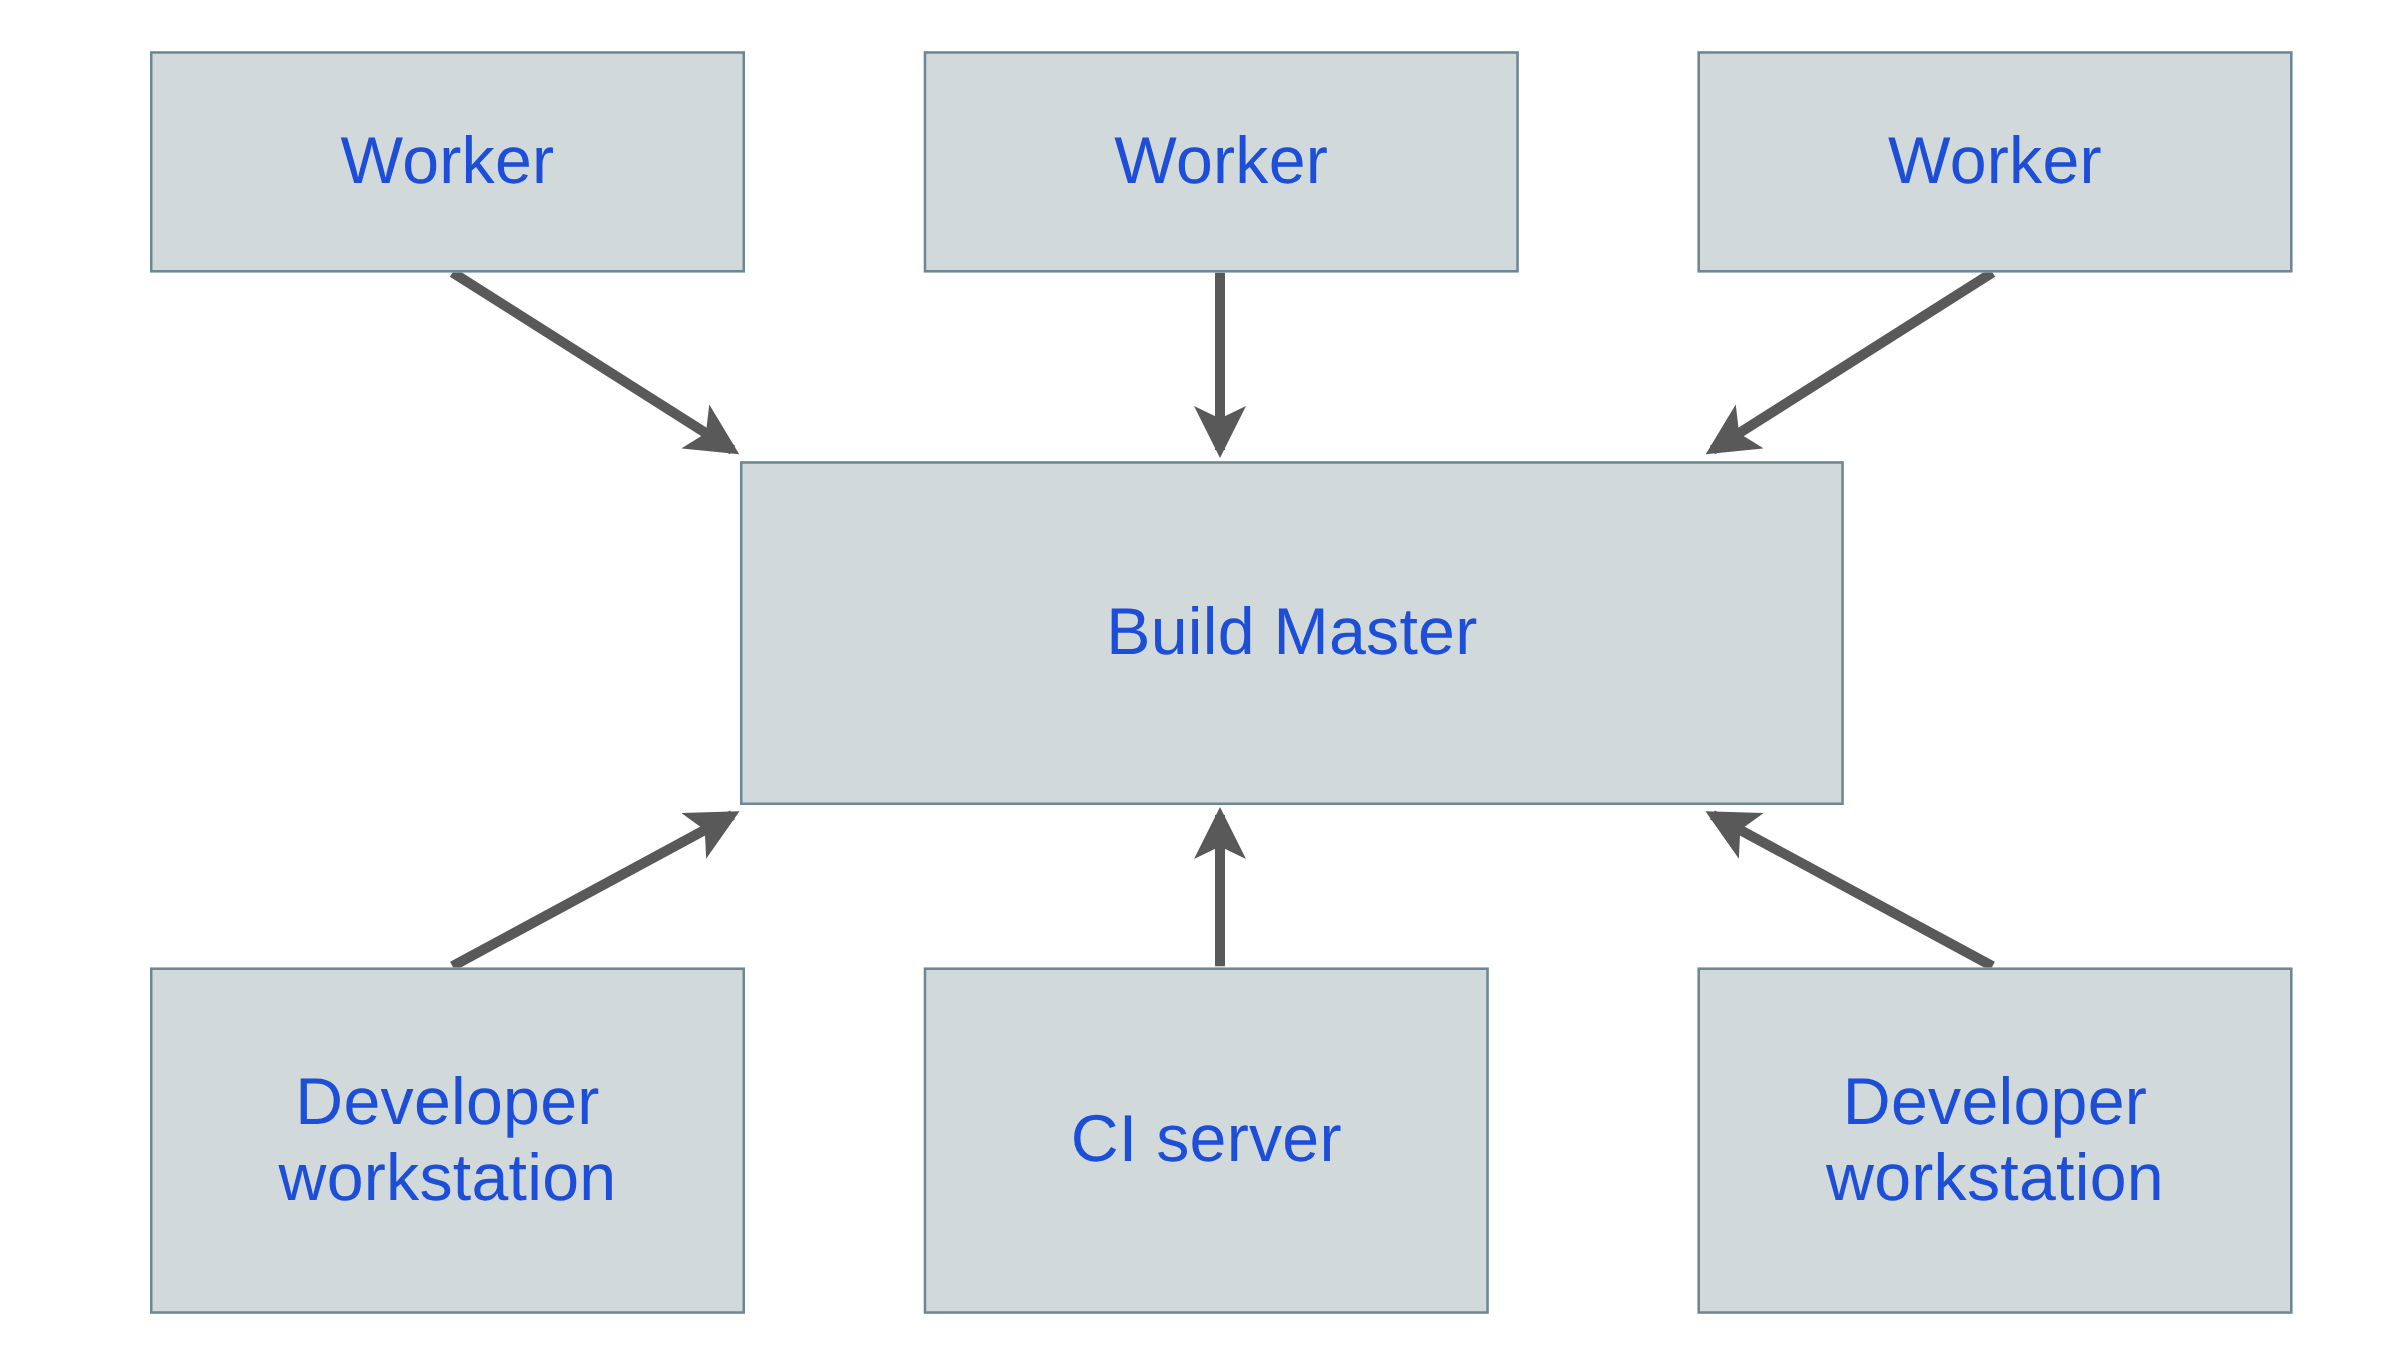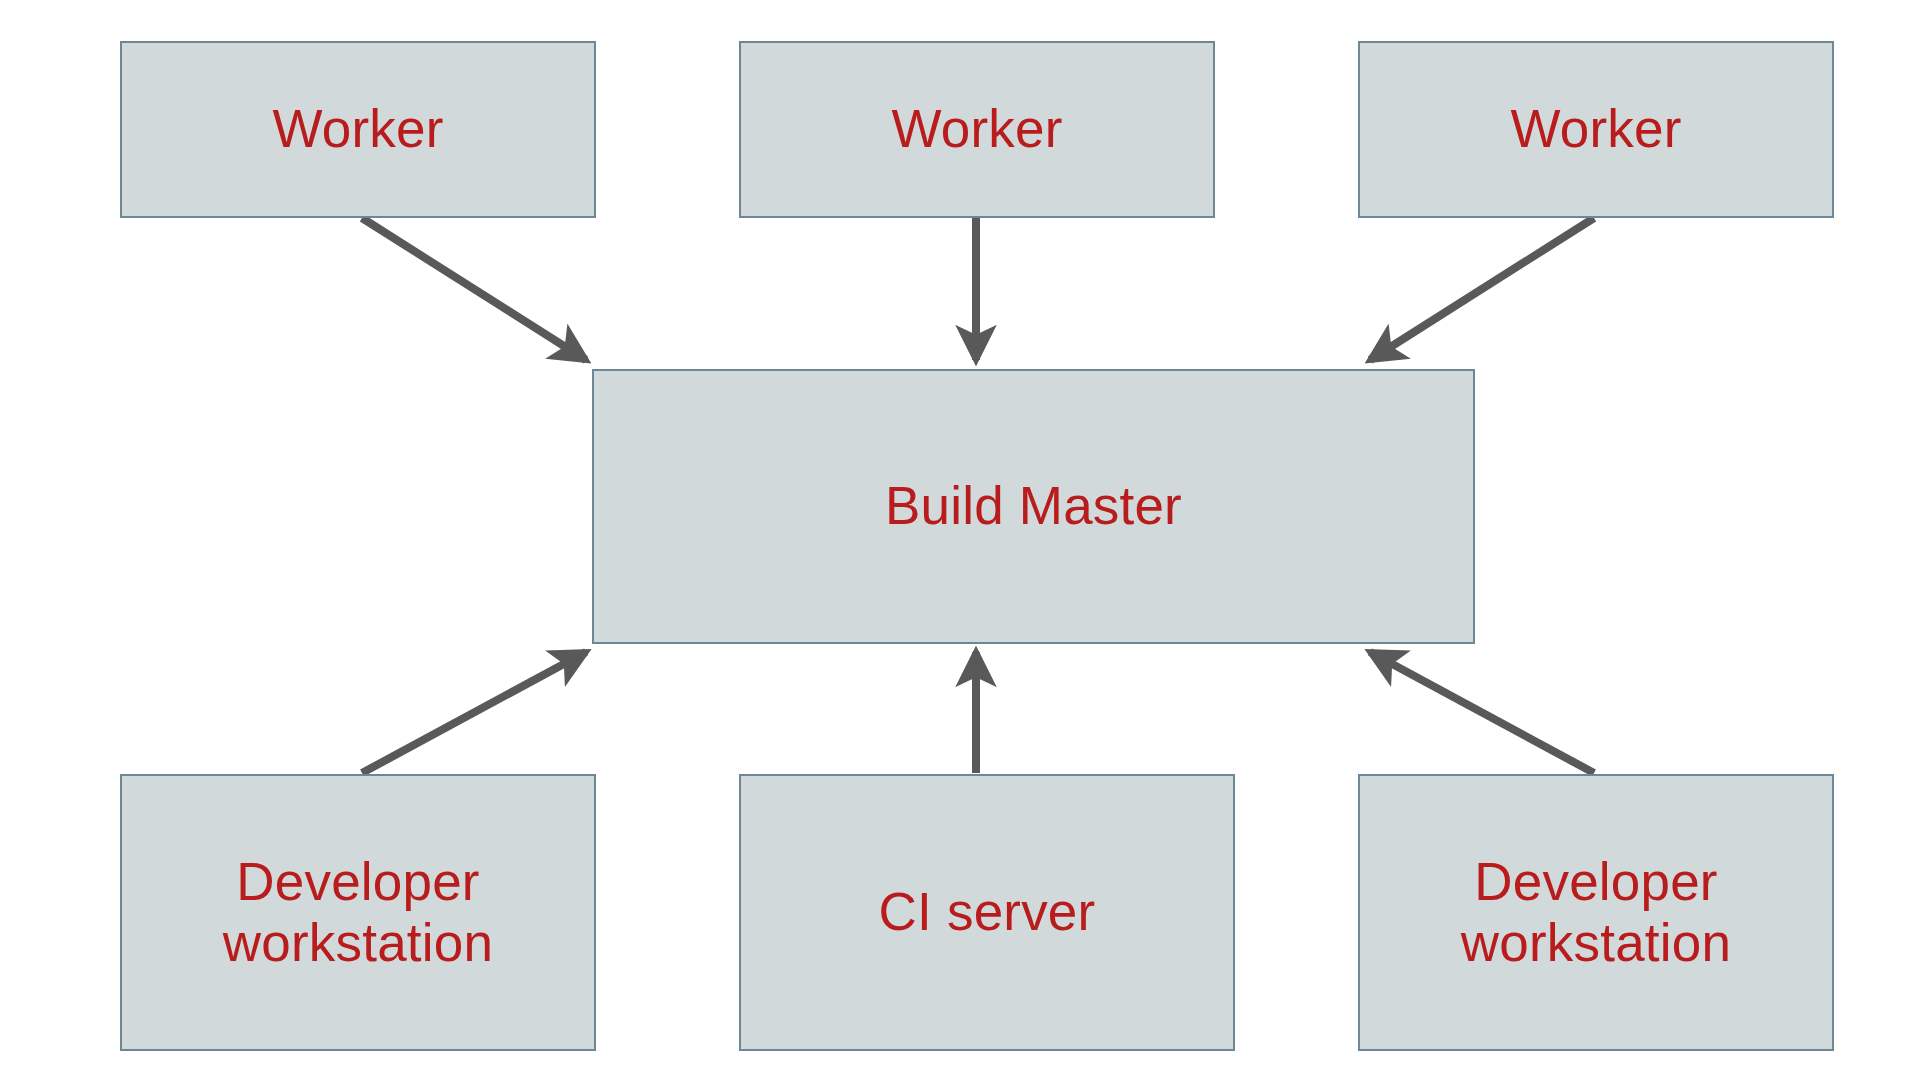--- a/index.html
+++ b/index.html
@@ -33,21 +33,21 @@
     box-sizing: border-box;
     background: #d1d9db;
     border: 2px solid #6d8794;
     display: flex;
     align-items: center;
     justify-content: center;
     text-align: center;
     z-index: 2;
   }
   .node-label {
-    color: #b91c1c;
+    color: #1d4ed8;
     font-weight: 400;
     line-height: 1.15;
     letter-spacing: 0.2px;
     white-space: pre-line;
   }
   .node-worker .node-label {
     font-size: 53px;
   }
   .node-master .node-label {
     font-size: 53px;
@@ -55,21 +55,21 @@
   .node-bottom .node-label {
     font-size: 53px;
   }
 
   
   #node-worker-1 { left: 120px;  top: 41px;  width: 476px; height: 177px; }
   #node-worker-2 { left: 739px;  top: 41px;  width: 476px; height: 177px; }
   #node-worker-3 { left: 1358px; top: 41px;  width: 476px; height: 177px; }
   #node-build-master { left: 592px; top: 369px; width: 883px; height: 275px; }
   #node-dev-left  { left: 120px;  top: 774px; width: 476px; height: 277px; }
-  #node-ci-server { left: 739px;  top: 774px; width: 496px; height: 277px; }
+  #node-ci-server { left: 739px;  top: 774px; width: 452px; height: 277px; }
   #node-dev-right { left: 1358px; top: 774px; width: 476px; height: 277px; }
 </style>
 </head>
 <body>
 
 <div id="diagram-canvas">
 
   <svg id="arrow-layer" viewBox="0 0 1910 1090" width="1910" height="1090" xmlns="http://www.w3.org/2000/svg">
     <defs>
       <marker id="arrowhead" markerWidth="5.2" markerHeight="5.2" refX="4.4" refY="2.6" orient="auto" markerUnits="strokeWidth">

